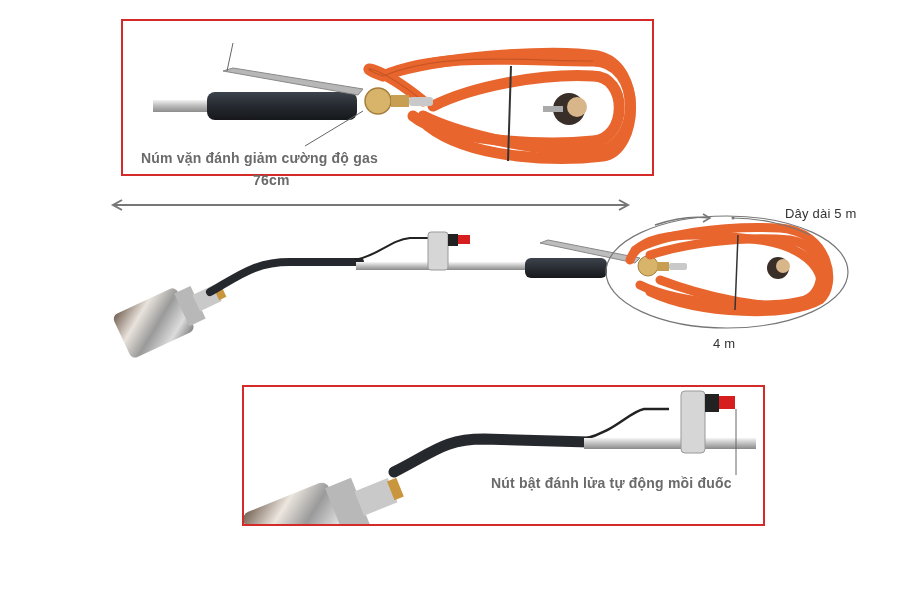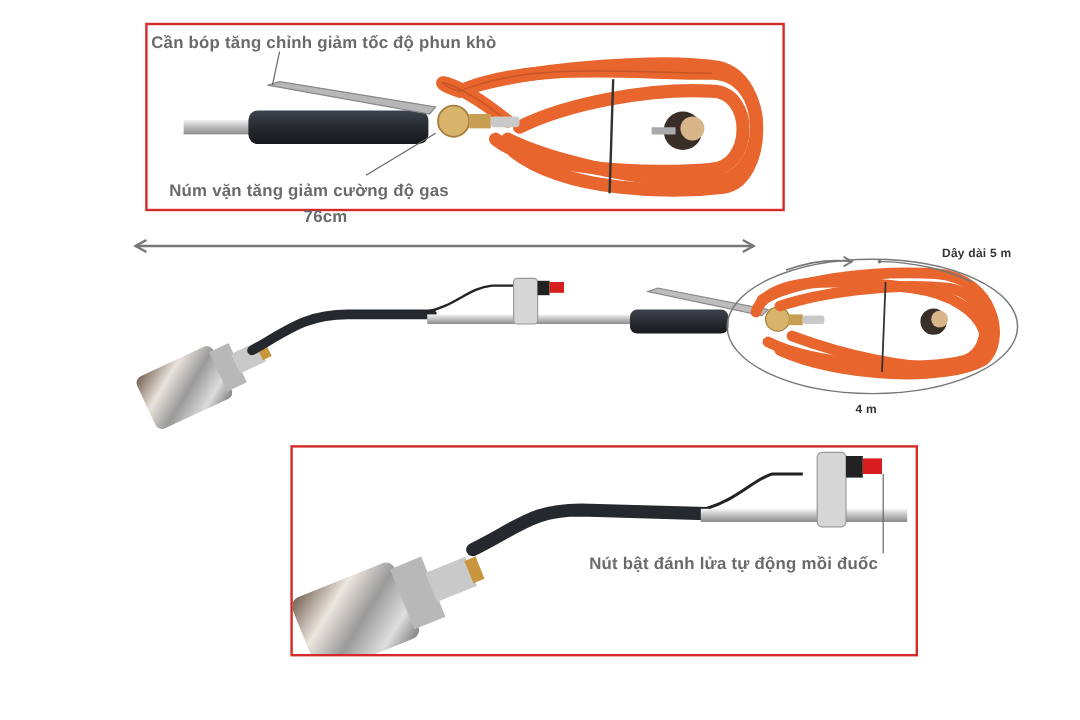--- a/index.html
+++ b/index.html
@@ -1,20 +1,20 @@
 <!DOCTYPE html>
 <html><head>
   <meta charset="utf-8">
   <style>
     * { box-sizing: border-box; margin: 0; padding: 0; }
     html, body { width: 900px; height: 600px; background: #ffffff; overflow: hidden; }
     body { position: relative; font-family: "Liberation Sans", sans-serif; color: #5a5a5a; }
     .frame { position: absolute; border: 2px solid #d42a2a; background: #fff; overflow: hidden; }
     .label { position: absolute; font-weight: bold; font-size: 14px; color: #6a6a6a; white-space: nowrap; letter-spacing: 0.2px; }
-    .label.dark { color: #333; font-weight: bold; font-size: 10px; }
+    .label.dark { color: #333; font-weight: normal; font-size: 13px; }
     svg { position: absolute; left: 0; top: 0; }
   </style>
 </head>
 <body>
 
 <div class="frame" style="left:121px; top:19px; width:533px; height:157px;">
   <svg width="533" height="157" viewBox="0 0 533 157">
     <defs>
       <linearGradient id="steelT" x1="0" y1="0" x2="0" y2="1">
         <stop offset="0" stop-color="#f2f2f2"></stop>
@@ -49,22 +49,21 @@
 
     <path d="M100 50 L 110 47 L 240 68 L 235 74 Z" fill="#b7b7b7" stroke="#888" stroke-width="1"></path>
 
     <circle cx="255" cy="80" r="13" fill="#d8b36a" stroke="#a47f3c" stroke-width="1.5"></circle>
     <rect x="268" y="74" width="18" height="12" fill="#c79e52"></rect>
     <rect x="286" y="76" width="24" height="9" rx="3" fill="#c9c9c9"></rect>
 
     <line x1="110" y1="22" x2="104" y2="50" stroke="#666" stroke-width="1"></line>
     <line x1="182" y1="125" x2="240" y2="90" stroke="#666" stroke-width="1"></line>
   </svg>
-  <div class="label" style="left:3px; top:6px;">Cần bóp tăng chỉnh giảm tốc độ phun khò</div>
-  <div class="label" style="left:18px; top:129px;">Núm vặn tăng giảm cường độ gas</div>
+  <div class="label" style="left:18px; top:129px;">Núm vặn đánh giảm cường độ gas</div>
 </div>
 
 <svg width="900" height="370" viewBox="0 0 900 370">
   <defs>
     <linearGradient id="steel" x1="0" y1="0" x2="0" y2="1">
       <stop offset="0" stop-color="#f5f5f5"></stop>
         <stop offset="0.45" stop-color="#c4c4c4"></stop>
         <stop offset="1" stop-color="#8a8a8a"></stop>
     </linearGradient>
     <linearGradient id="nozzle" x1="0" y1="0" x2="1" y2="1">
@@ -124,21 +123,21 @@
 
   <path d="M655 225 C 675 218, 695 216, 710 218" fill="none" stroke="#777" stroke-width="1.5"></path>
   <polyline points="703,214 710,218 703,222" fill="none" stroke="#777" stroke-width="1.5"></polyline>
   <path d="M733 218 C 760 218, 790 225, 810 235" fill="none" stroke="#777" stroke-width="1.2"></path>
   <circle cx="733" cy="218" r="1.5" fill="#777"></circle>
 </svg>
 <div class="label" style="left:253px; top:172px;">76cm</div>
 <div class="label dark" style="left:785px; top:206px;">Dây dài 5 m</div>
 <div class="label dark" style="left:713px; top:336px;">4 m</div>
 
-<div class="frame" style="left:242px; top:371px; width:523px; height:176px;">
+<div class="frame" style="left:242px; top:385px; width:523px; height:141px;">
   <svg width="523" height="180" viewBox="0 0 523 180">
     <defs>
       <linearGradient id="steelB" x1="0" y1="0" x2="0" y2="1">
         <stop offset="0" stop-color="#f5f5f5"></stop>
           <stop offset="0.45" stop-color="#c4c4c4"></stop>
           <stop offset="1" stop-color="#8a8a8a"></stop>
       </linearGradient>
       <linearGradient id="nozzleB" x1="0" y1="0" x2="1" y2="1">
         <stop offset="0" stop-color="#6d5a4c"></stop>
           <stop offset="0.3" stop-color="#ece6df"></stop>

